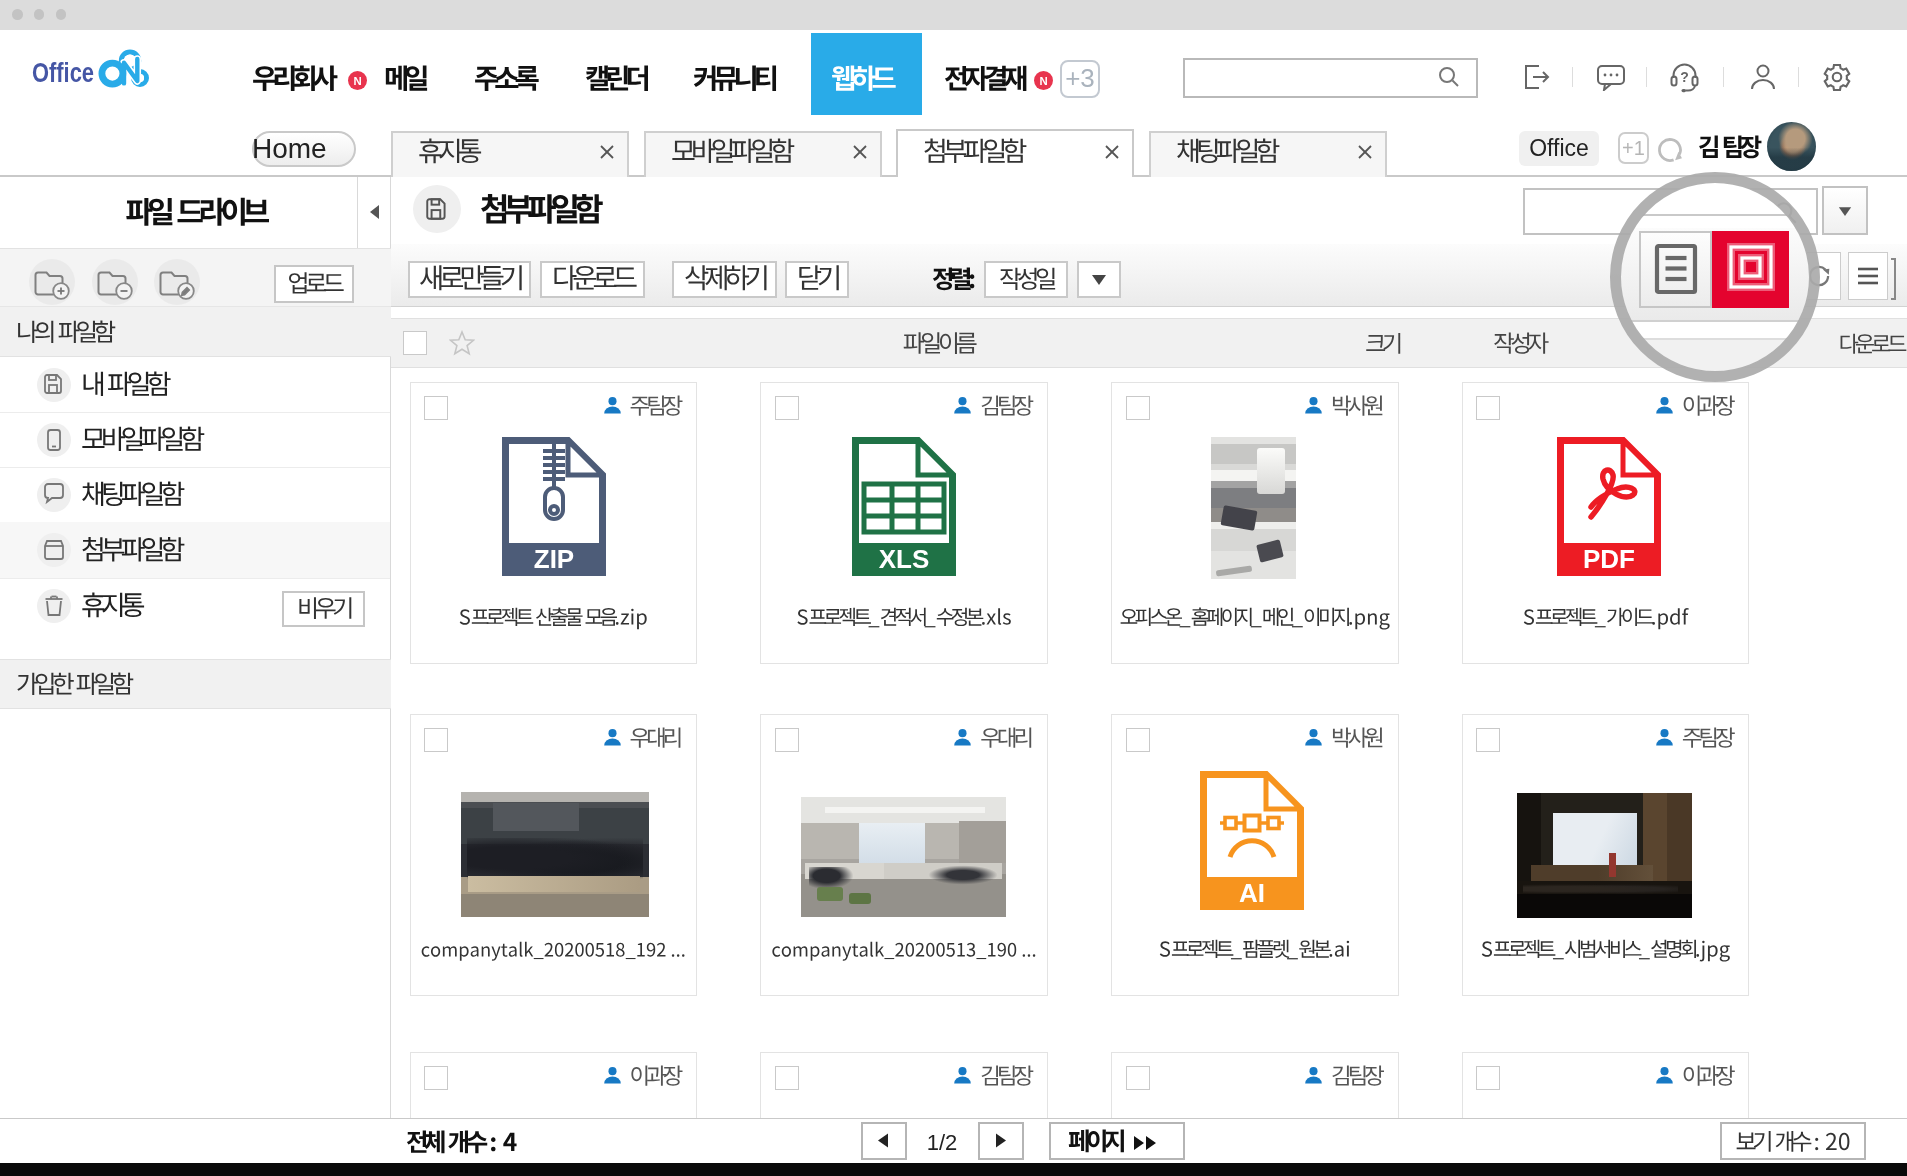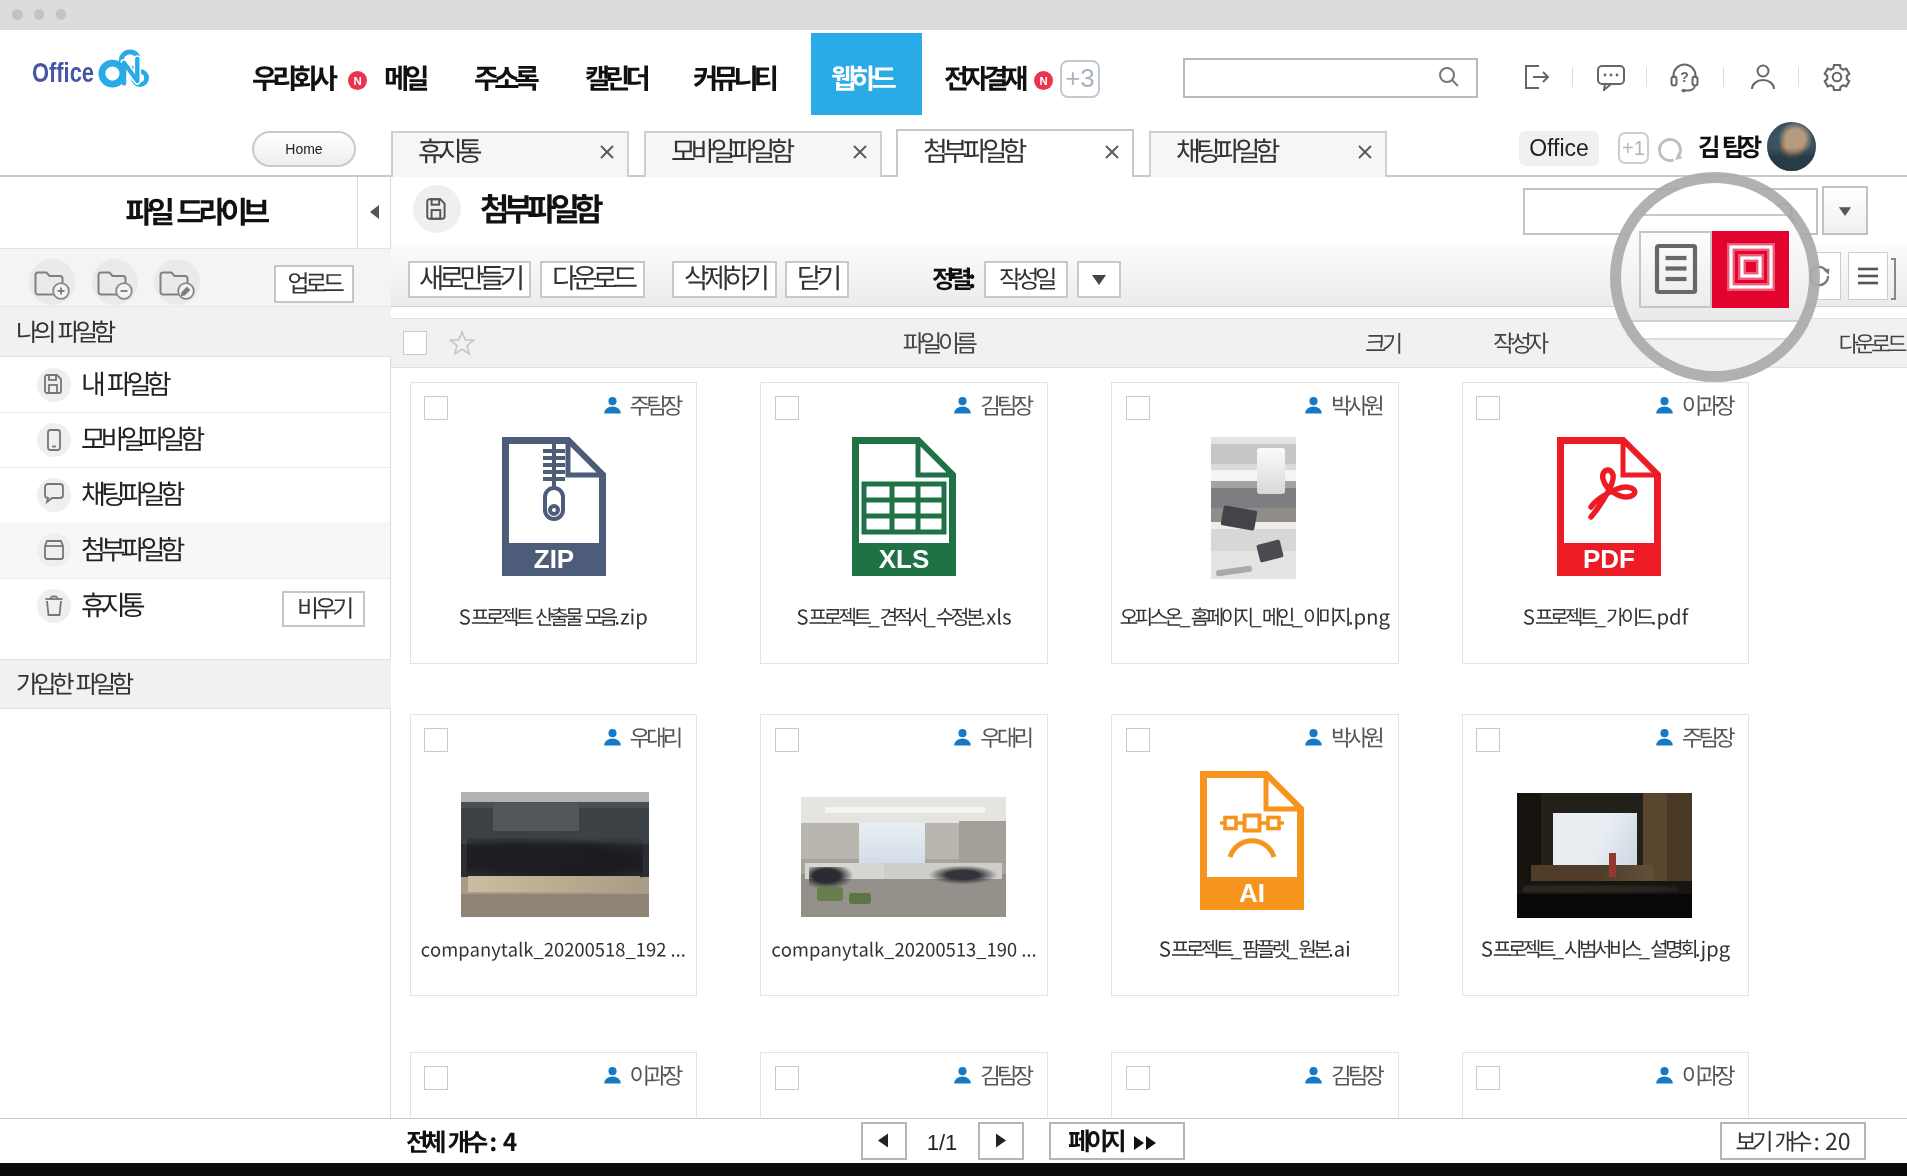--- a/index.html
+++ b/index.html
@@ -66,21 +66,21 @@
       <path d="M9.6,2.4 h4.8 l.5,2.6 a7,7 0 0 1 2,1.2 l2.5,-.9 2.4,4.1 -2,1.8 a7,7 0 0 1 0,2.4 l2,1.8 -2.4,4.1 -2.5,-.9 a7,7 0 0 1 -2,1.2 l-.5,2.6 h-4.8 l-.5,-2.6 a7,7 0 0 1 -2,-1.2 l-2.5,.9 -2.4,-4.1 2,-1.8 a7,7 0 0 1 0,-2.4 l-2,-1.8 2.4,-4.1 2.5,.9 a7,7 0 0 1 2,-1.2 z"></path>
       <circle cx="12" cy="12" r="3.4"></circle>
     </svg>
     <div style="position:absolute;left:1572px;top:67px;width:1px;height:20px;background:#ddd"></div>
     <div style="position:absolute;left:1646px;top:67px;width:1px;height:20px;background:#ddd"></div>
     <div style="position:absolute;left:1723px;top:67px;width:1px;height:20px;background:#ddd"></div>
     <div style="position:absolute;left:1798px;top:67px;width:1px;height:20px;background:#ddd"></div>
     <div style="position:absolute;left:0px;top:116px;width:1907px;height:61px;background:#fff"></div>
     <div style="position:absolute;left:0px;top:175px;width:1907px;height:2px;background:#c9c9c9"></div>
     <div style="position:absolute;left:252px;top:131px;width:104px;height:36px;border:2px solid #c9c9c9;border-radius:19px;background:linear-gradient(#fff,#ededed);box-sizing:border-box"></div>
-    <div style="position:absolute;left:252px;top:131px;width:104px;height:36px;font-size:14px;color:#222;text-align:center;line-height:36px">Home</div>
+    <div style="position:absolute;left:252px;top:131px;width:104px;height:36px;font-size:28px;color:#222;text-align:left;line-height:36px">Home</div>
     <div style="position:absolute;left:391px;top:131px;width:238px;height:46px;background:#f6f6f6;border:2px solid #cfcfcf;border-bottom:none;box-sizing:border-box"></div>
     <svg style="position:absolute;left:598px;top:143px;z-index:4" width="18" height="18" viewBox="0 0 18 18" stroke="#555" stroke-width="1.8">
       <line x1="3" y1="3" x2="15" y2="15"></line>
       <line x1="15" y1="3" x2="3" y2="15"></line>
     </svg>
     <div style="position:absolute;left:644px;top:131px;width:238px;height:46px;background:#f6f6f6;border:2px solid #cfcfcf;border-bottom:none;box-sizing:border-box"></div>
     <svg style="position:absolute;left:851px;top:143px;z-index:4" width="18" height="18" viewBox="0 0 18 18" stroke="#555" stroke-width="1.8">
       <line x1="3" y1="3" x2="15" y2="15"></line>
       <line x1="15" y1="3" x2="3" y2="15"></line>
     </svg>
@@ -357,21 +357,21 @@
     <div style="position:absolute;left:1553px;top:813px;width:84px;height:52px;background:linear-gradient(115deg,#e8edf2 0 55%,#ccd8e3 100%)"></div>
     <div style="position:absolute;left:1531px;top:865px;width:122px;height:16px;background:linear-gradient(90deg,#4f3d2a 0 55%,#63503a 100%)"></div>
     <div style="position:absolute;left:1609px;top:853px;width:7px;height:24px;background:#93372f"></div>
     <div style="position:absolute;left:1517px;top:881px;width:175px;height:37px;background:linear-gradient(180deg,#18140f 0 35%,#0a0807 35% 100%)"></div>
     <div style="position:absolute;left:1523px;top:883px;width:155px;height:12px;background:radial-gradient(ellipse at 25% 50%,#2c2620 0 28%,rgba(0,0,0,0) 58%),radial-gradient(ellipse at 65% 50%,#272320 0 28%,rgba(0,0,0,0) 58%)"></div>
     <div style="position:absolute;left:0px;top:1118px;width:1907px;height:45px;background:#fff;border-top:1px solid #c9c9c9;box-sizing:border-box"></div>
     <div style="position:absolute;left:861px;top:1122px;width:46px;height:38px;background:#fff;border:2px solid #b5b5b5;box-sizing:border-box"></div>
     <svg style="position:absolute;left:876px;top:1132px" width="14" height="17" viewBox="0 0 14 17">
       <path d="M12,1.5 L2,8.5 L12,15.5 z" fill="#222"></path>
     </svg>
-    <div style="position:absolute;left:917px;top:1130px;width:50px;height:24px;font-size:22px;color:#222;text-align:center">1/1</div>
+    <div style="position:absolute;left:917px;top:1130px;width:50px;height:24px;font-size:22px;color:#222;text-align:center">1/2</div>
     <div style="position:absolute;left:978px;top:1122px;width:46px;height:38px;background:#fff;border:2px solid #b5b5b5;box-sizing:border-box"></div>
     <svg style="position:absolute;left:994px;top:1132px" width="14" height="17" viewBox="0 0 14 17">
       <path d="M2,1.5 L12,8.5 L2,15.5 z" fill="#222"></path>
     </svg>
     <div style="position:absolute;left:1049px;top:1122px;width:136px;height:38px;background:#fff;border:2px solid #b5b5b5;box-sizing:border-box"></div>
     <svg style="position:absolute;left:1132px;top:1135px" width="36" height="16" viewBox="0 0 36 16">
       <path d="M2,1 L12,8 L2,15 z M14,1 L24,8 L14,15 z" fill="#111"></path>
     </svg>
     <div style="position:absolute;left:1720px;top:1122px;width:146px;height:38px;background:#fff;border:2px solid #b5b5b5;box-sizing:border-box"></div>
     <div style="position:absolute;left:0px;top:1163px;width:1907px;height:13px;background:#0a0a0a"></div>

